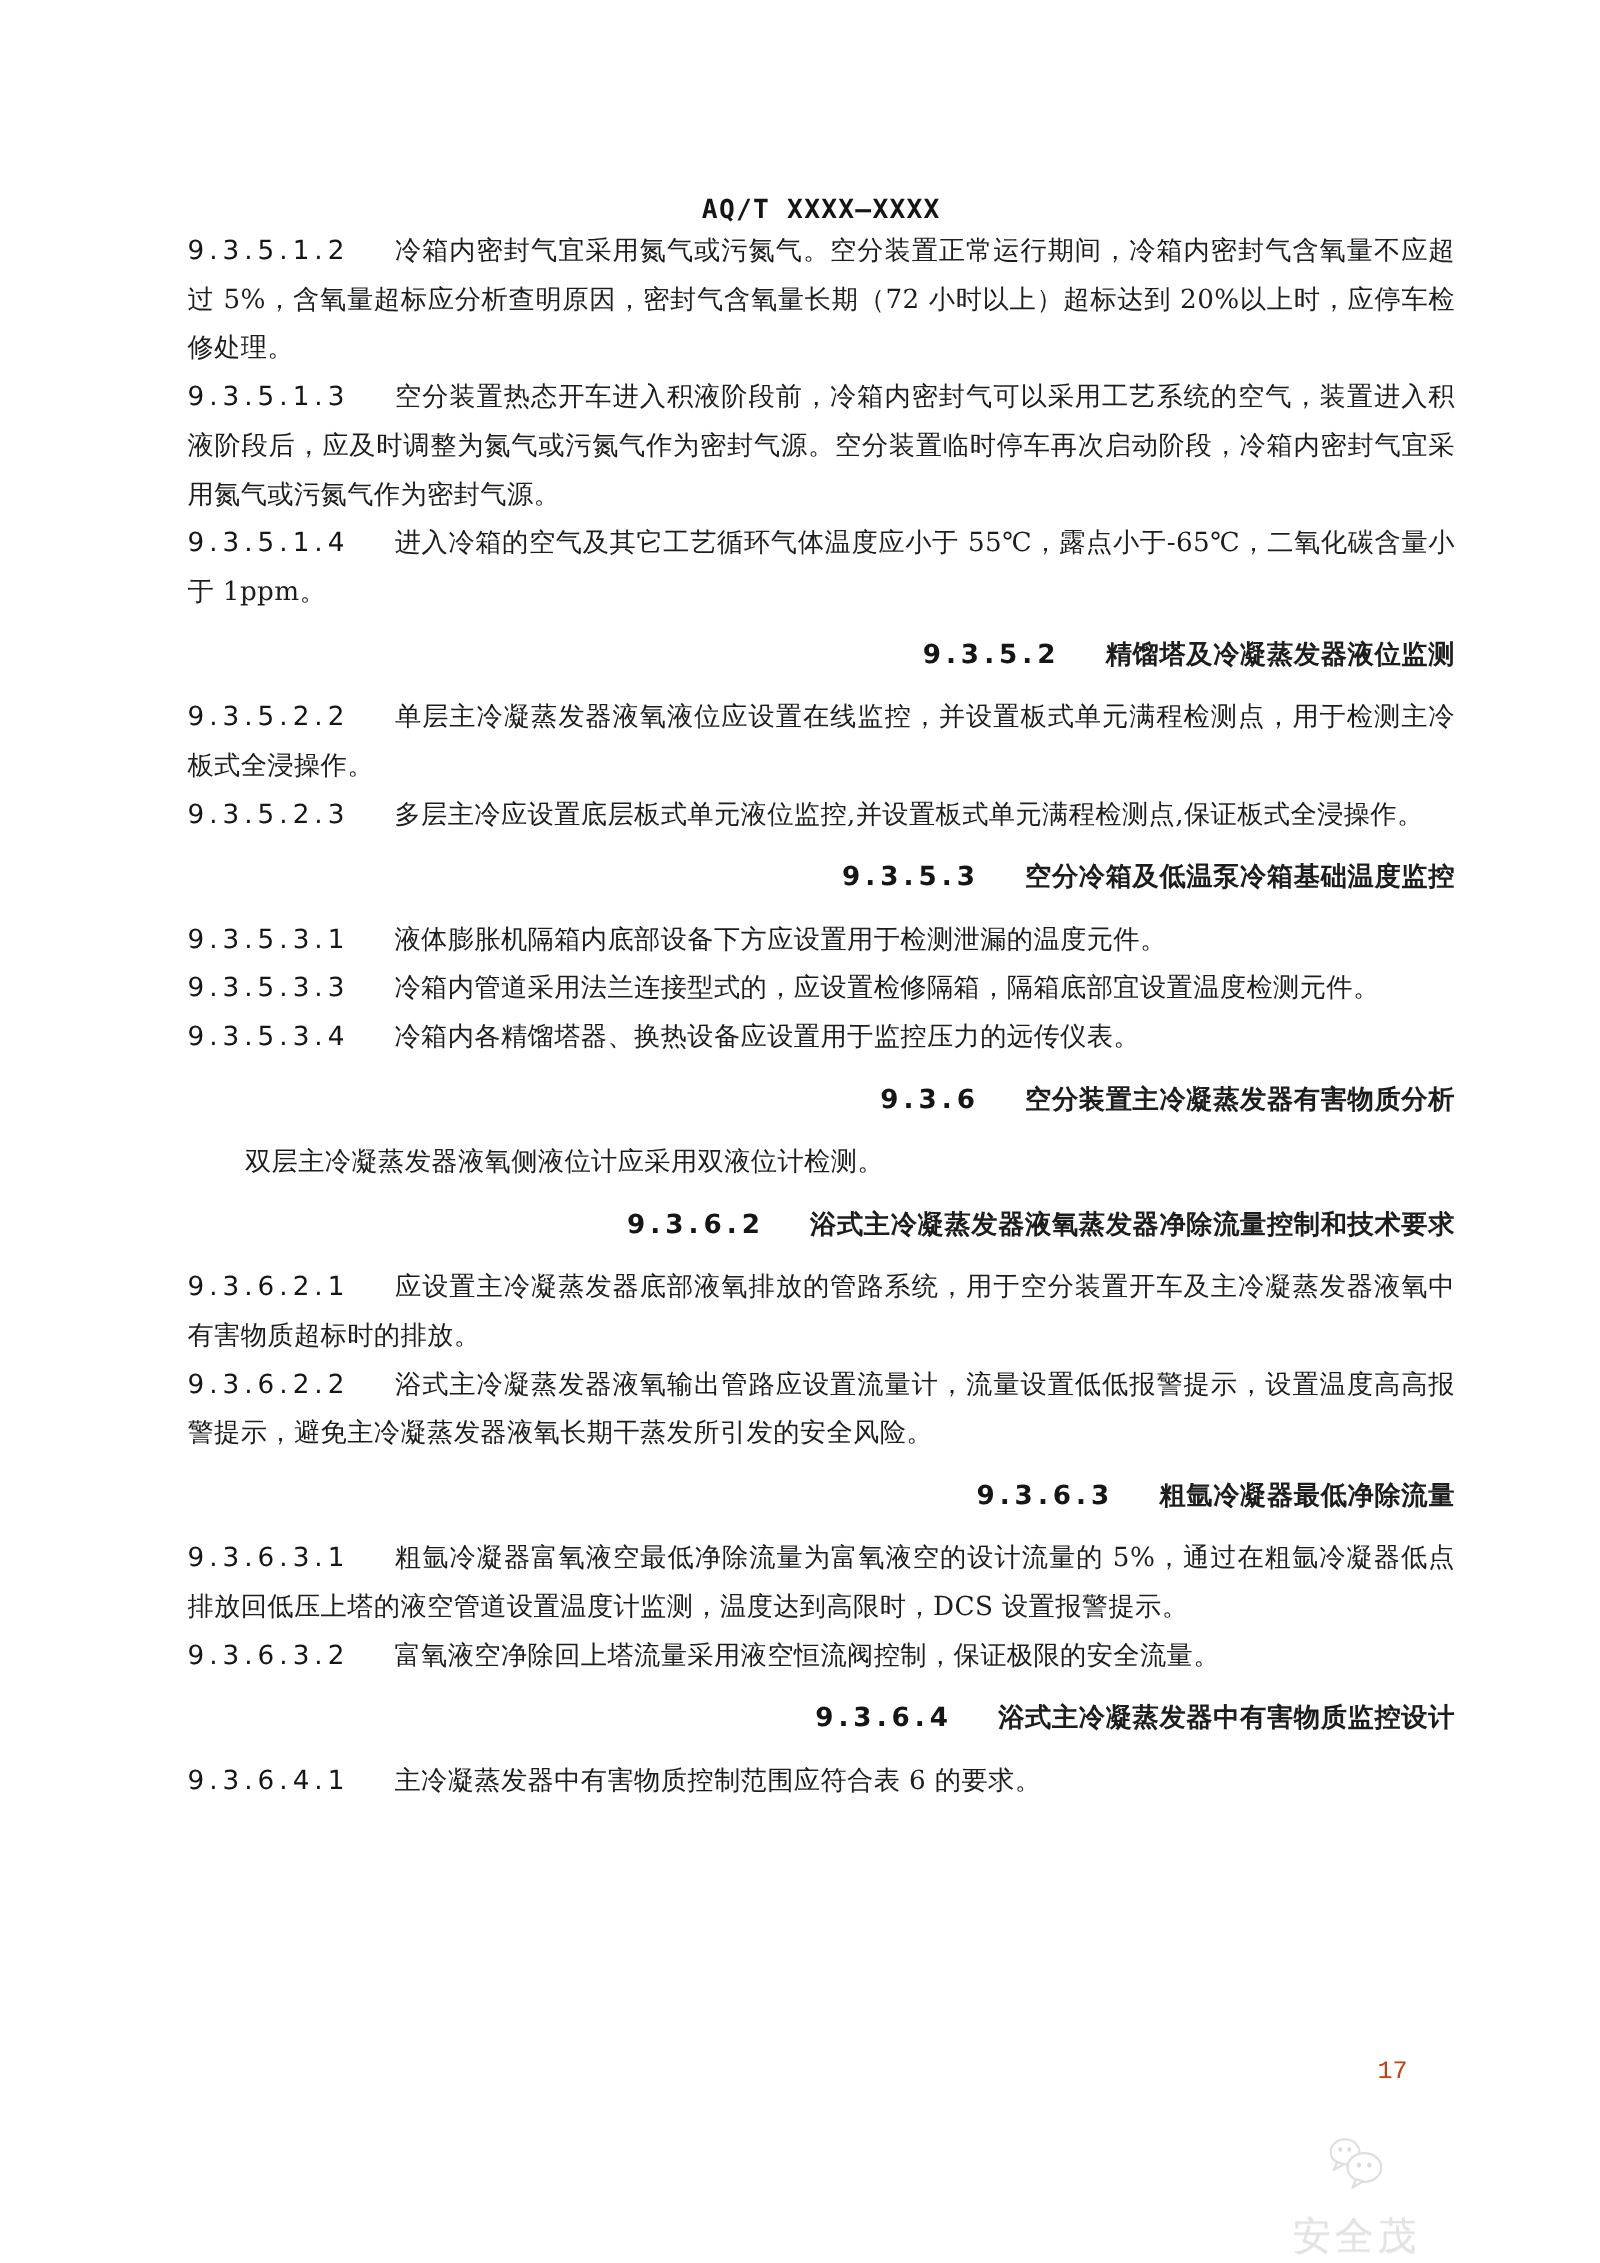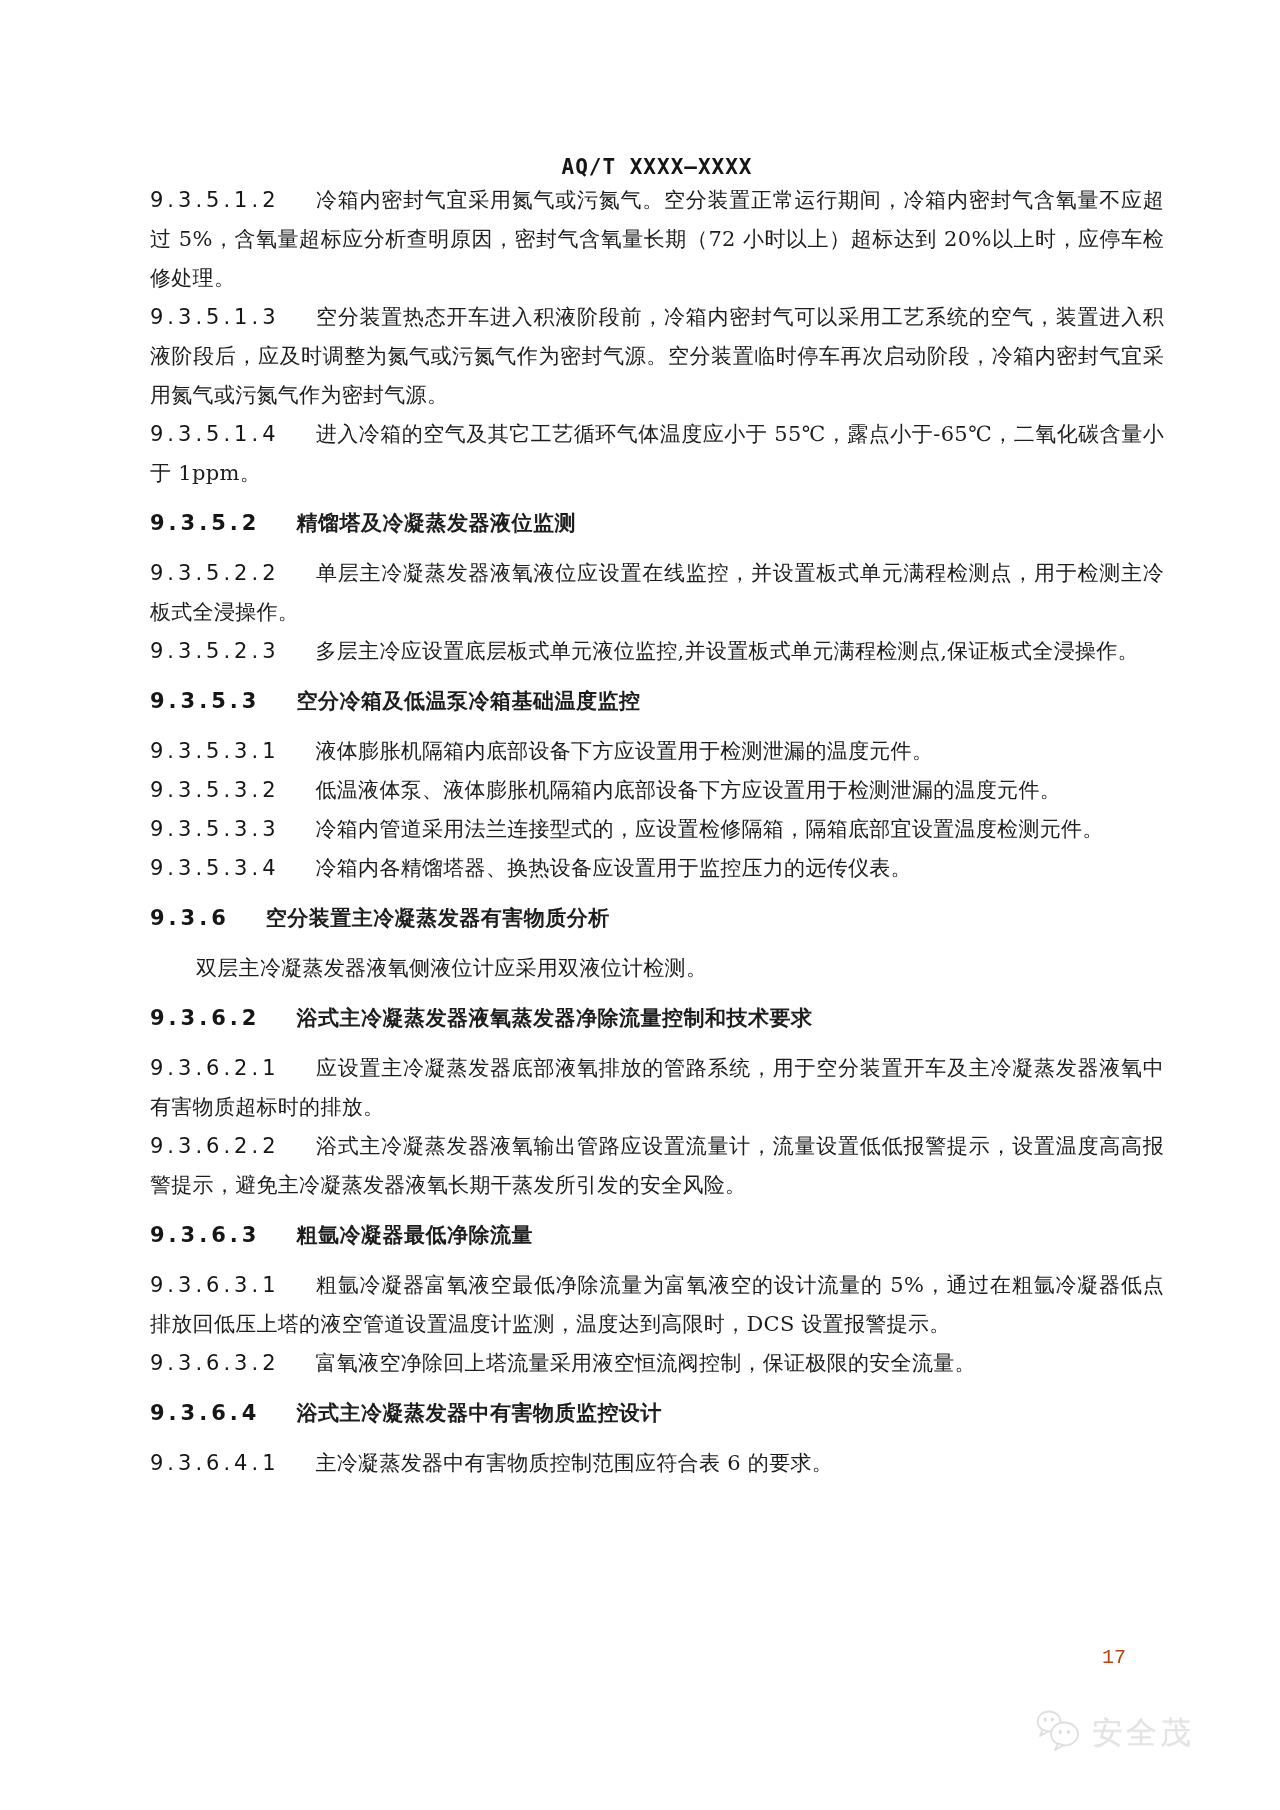--- a/index.html
+++ b/index.html
@@ -32,34 +32,35 @@
     font-family:"DejaVu Sans","Liberation Sans",sans-serif;
     letter-spacing:4px;
     margin-right:36px;
     white-space:nowrap;
     color:#161616;
   }
   .heading{
     font-family:"DejaVu Sans","Liberation Sans",sans-serif;
     font-weight:700;
     margin:11px 0;
-    text-align:left;
+    text-align:right;
     letter-spacing:0.5px;
   }
   .heading .num{font-weight:700;}
   .indent{text-indent:46px;}
   .page-number{
     position:absolute;left:1102px;top:1646px;
     font-size:20px;color:#c2410c;
     font-family:Liberation Mono, monospace;
   }
   .watermark{
     position:absolute;left:1034px;top:1708px;
     display:flex;align-items:center;gap:10px;
     user-select:none;
+    flex-direction:column;
   }
   .watermark-text{
     font-family:"DejaVu Sans","Liberation Sans",sans-serif;
     font-size:31px;letter-spacing:3px;color:#e3e3e3;
     text-shadow:0 1px 0 #f5f5f5;
     white-space:nowrap;
   }
 </style>
 </head>
 <body>
@@ -74,21 +75,20 @@
     <p class="para"><span class="num">9.3.5.1.4</span><span>进入冷箱的空气及其它工艺循环气体温度应小于 55℃，露点小于-65℃，二氧化碳含量小于 1ppm。</span></p>
 
     <p class="para heading"><span class="num">9.3.5.2</span><span>精馏塔及冷凝蒸发器液位监测</span></p>
 
     <p class="para"><span class="num">9.3.5.2.2</span><span>单层主冷凝蒸发器液氧液位应设置在线监控，并设置板式单元满程检测点，用于检测主冷板式全浸操作。</span></p>
     <p class="para"><span class="num">9.3.5.2.3</span><span>多层主冷应设置底层板式单元液位监控,并设置板式单元满程检测点,保证板式全浸操作。</span></p>
 
     <p class="para heading"><span class="num">9.3.5.3</span><span>空分冷箱及低温泵冷箱基础温度监控</span></p>
 
     <p class="para"><span class="num">9.3.5.3.1</span><span>液体膨胀机隔箱内底部设备下方应设置用于检测泄漏的温度元件。</span></p>
-    <p class="para"><span class="num">9.3.5.3.2</span><span>低温液体泵、液体膨胀机隔箱内底部设备下方应设置用于检测泄漏的温度元件。</span></p>
     <p class="para"><span class="num">9.3.5.3.3</span><span>冷箱内管道采用法兰连接型式的，应设置检修隔箱，隔箱底部宜设置温度检测元件。</span></p>
     <p class="para"><span class="num">9.3.5.3.4</span><span>冷箱内各精馏塔器、换热设备应设置用于监控压力的远传仪表。</span></p>
 
     <p class="para heading"><span class="num">9.3.6</span><span>空分装置主冷凝蒸发器有害物质分析</span></p>
 
     <p class="para indent"><span>双层主冷凝蒸发器液氧侧液位计应采用双液位计检测。</span></p>
 
     <p class="para heading"><span class="num">9.3.6.2</span><span>浴式主冷凝蒸发器液氧蒸发器净除流量控制和技术要求</span></p>
 
     <p class="para"><span class="num">9.3.6.2.1</span><span>应设置主冷凝蒸发器底部液氧排放的管路系统，用于空分装置开车及主冷凝蒸发器液氧中有害物质超标时的排放。</span></p>

